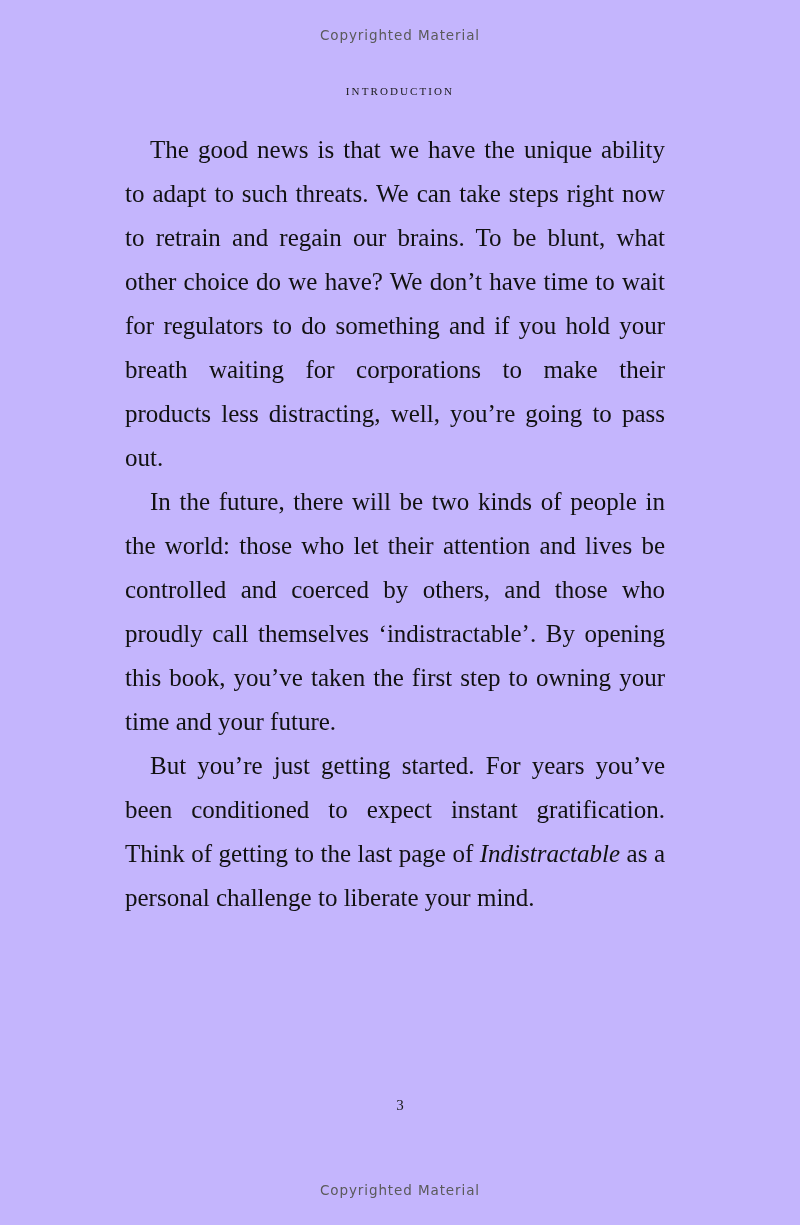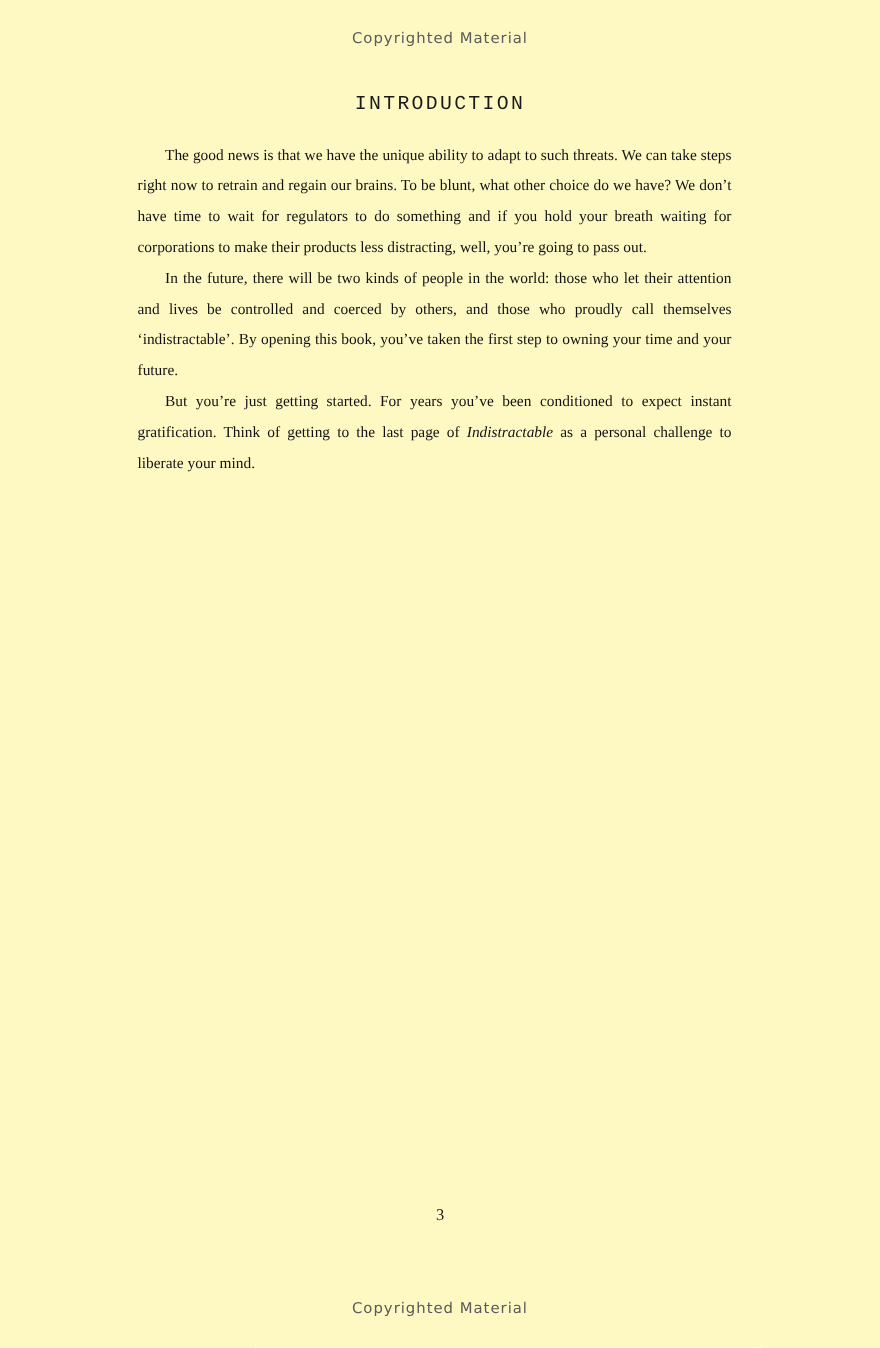--- a/index.html
+++ b/index.html
@@ -12,21 +12,21 @@
     height: 1225px;
     position: relative;
     font-family: "Liberation Serif", serif;
     color: #111111;
     overflow: hidden;
   }
 
   .page {
     position: absolute;
     inset: 0;
-    background: #fef9c3;
+    background: #c4b5fd;
   }
 
   .watermark {
     position: absolute;
     left: 0;
     width: 100%;
     text-align: center;
     font-family: "DejaVu Sans", sans-serif;
     font-size: 13.5px;
     letter-spacing: 0.9px;
@@ -34,39 +34,39 @@
   }
   .watermark-top { top: 27px; }
   .watermark-bottom { top: 1182px; }
 
   .running-head {
     position: absolute;
     left: 0;
     top: 85px;
     width: 100%;
     text-align: center;
-    font-family: Liberation Mono, monospace;
-    font-size: 18px;
+    font-family: Liberation Serif, serif;
+    font-size: 11px;
     letter-spacing: 2.1px;
     font-variant: small-caps;
     text-transform: uppercase;
     color: #1a1a1a;
   }
 
   .text-block {
     position: absolute;
     left: 125px;
     top: 128px;
     width: 540px;
   }
 
   p.body-par {
     margin: 0;
-    font-size: 14px;
-    line-height: 28px;
+    font-size: 25px;
+    line-height: 44px;
     text-align: justify;
     text-indent: 25px;
     hyphens: none;
     color: #111111;
   }
 
   p.body-par em {
     font-style: italic;
   }
 

